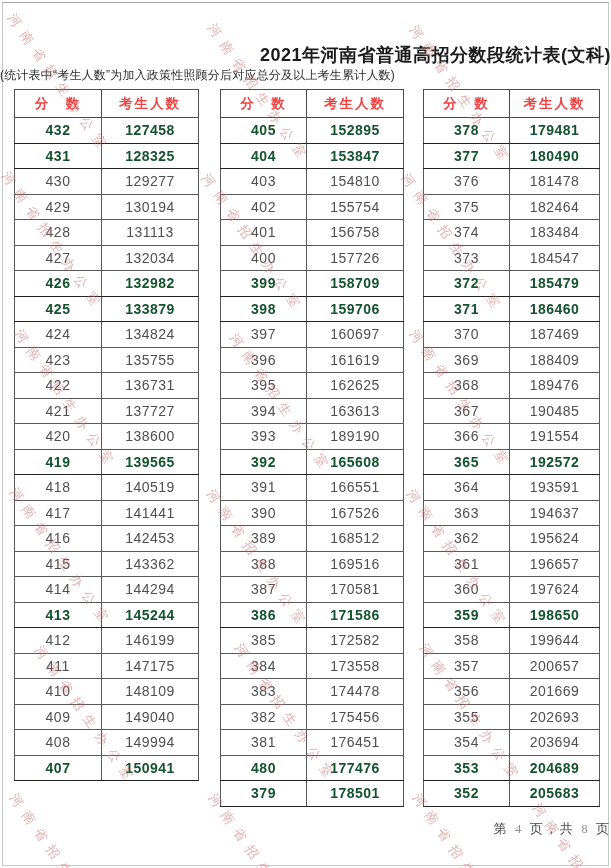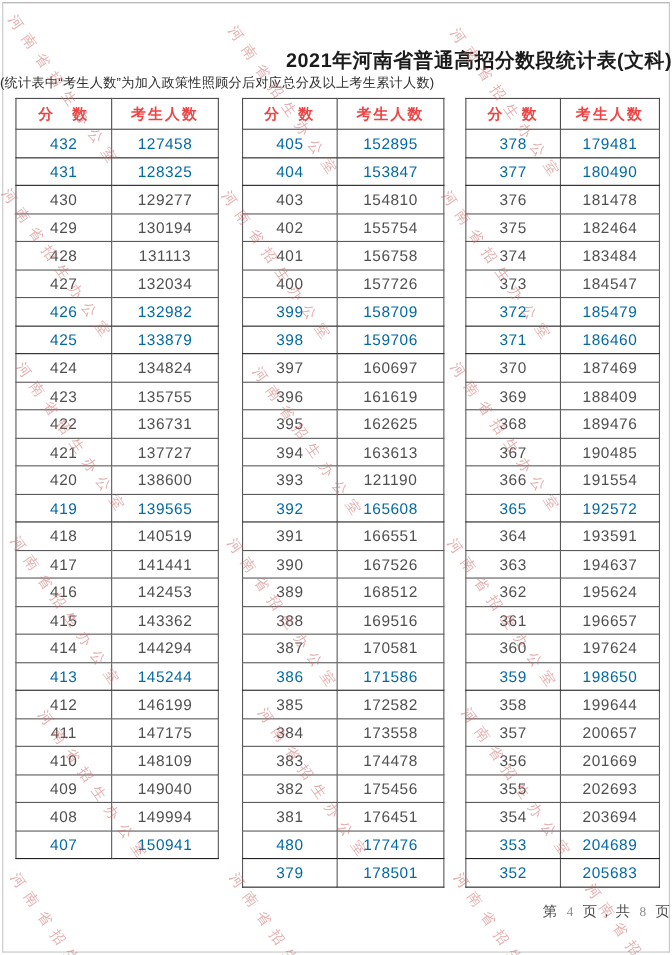--- a/index.html
+++ b/index.html
@@ -26,21 +26,21 @@
   #t2{left:423px;width:177px;}
   .score-table th{
     height:27px;border:1px solid #4d4d4d;padding:0;
     font-size:13.5px;font-weight:600;color:#ef4444;letter-spacing:2px;
   }
   .score-table td{
     height:24.5px;border:1px solid #5a5a5a;padding:0;text-align:center;
     font-size:14px;color:#4f4f4f;letter-spacing:0.5px;
   }
   .score-table tr.bold td{
-    font-weight:400;color:#0369a1;
+    font-weight:700;color:#14532d;
     border-top:1.6px solid #222;border-bottom:1.6px solid #222;
   }
   .wm-layer{position:absolute;inset:0;z-index:5;pointer-events:none;}
   .wm{
     position:absolute;transform:rotate(55deg);transform-origin:0 0;
     font-size:13px;letter-spacing:8px;white-space:nowrap;opacity:0.55;
   }
   .footer{
     position:absolute;top:820px;left:0;width:611px;text-align:right;
     font-size:13px;color:#4a4a4a;letter-spacing:2px;z-index:2;
@@ -254,21 +254,21 @@
         <tr>
           <td>395</td>
           <td>162625</td>
         </tr>
         <tr>
           <td>394</td>
           <td>163613</td>
         </tr>
         <tr>
           <td>393</td>
-          <td>121190</td>
+          <td>189190</td>
         </tr>
         <tr class="bold">
           <td>392</td>
           <td>165608</td>
         </tr>
         <tr>
           <td>391</td>
           <td>166551</td>
         </tr>
         <tr>

